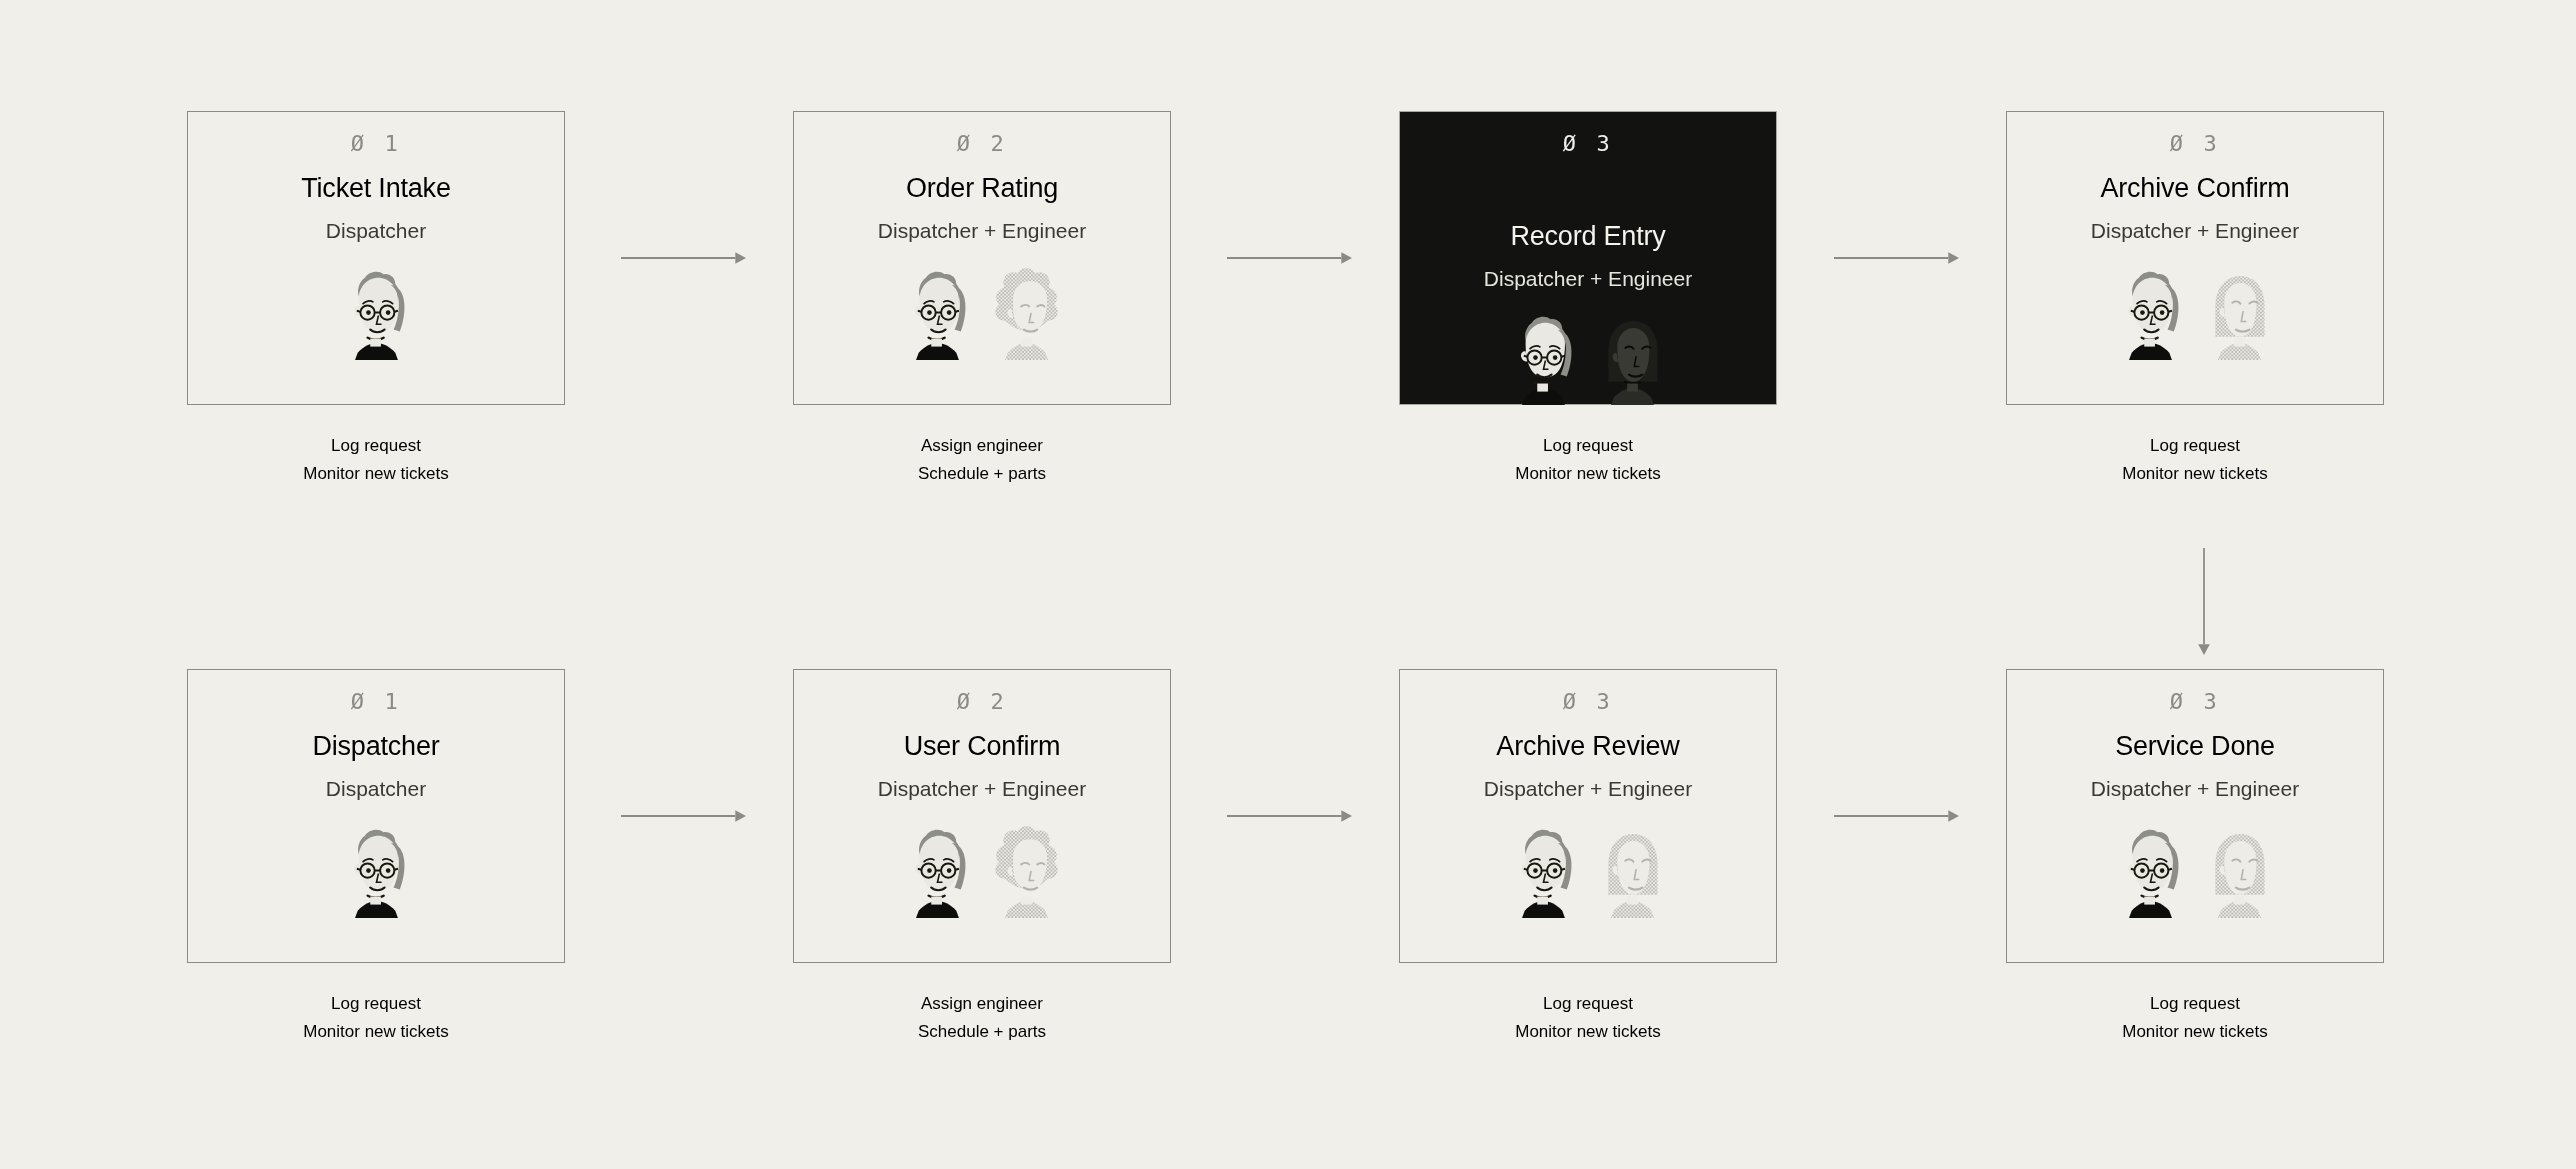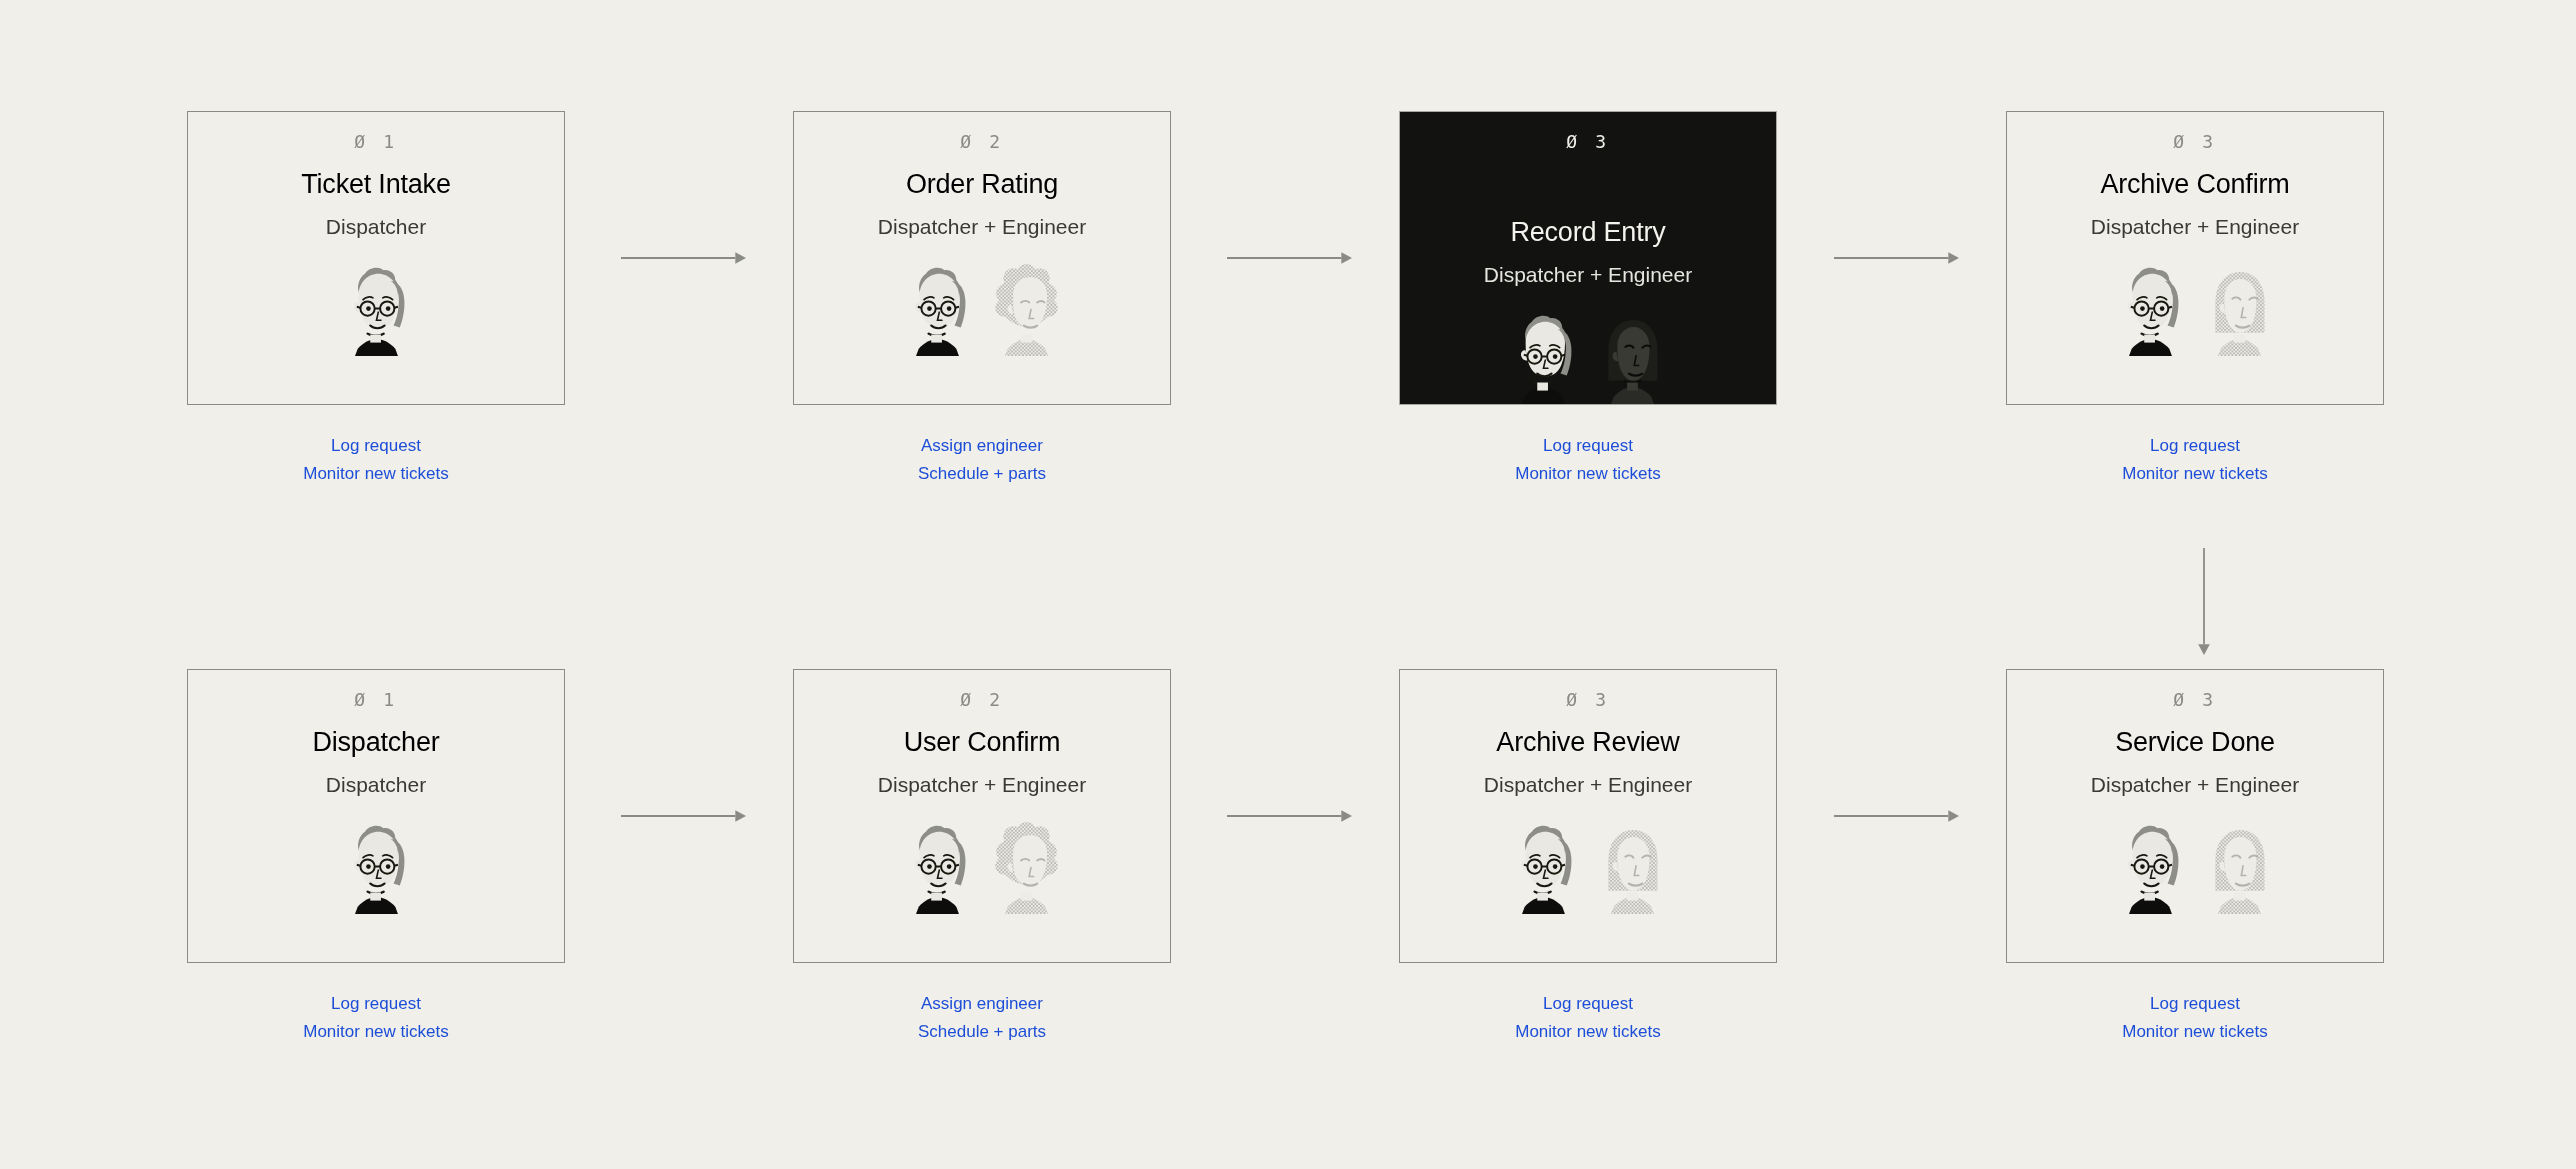--- a/index.html
+++ b/index.html
@@ -22,21 +22,21 @@
   .card {
     width:378px; height:294px;
     border:1.4px solid #8b8b85;
     background:#f0efea;
     display:flex; flex-direction:column; align-items:center;
     padding-top:21.4px;
   }
   .card.is-active { background:#121210; border-color:#a8a8a2; }
 
   .step-num {
-    font-size:18px;
+    font-size:22px;
     letter-spacing:3.6px;
     color:#8b8b85;
     font-family:"DejaVu Sans Mono", monospace;
     line-height:1;
     margin-bottom:19.6px;
   }
   .card.is-active .step-num { color:#efeee9; }
 
   .card-title {
     font-size:27px;
@@ -61,21 +61,21 @@
     align-items:flex-end;
     justify-content:center;
     height:96px;
   }
   .avatar { width:77px; height:93px; display:block; }
 
   
   .caption {
     margin-top:27px;
     text-align:center;
-    color:#1d4ed8;
+    color:#000000;
     font-size:17px;
     line-height:1.62;
   }
 
   
   .arrow-h { position:absolute; width:125px; height:18px; }
   .arrow-v { position:absolute; width:18px; height:107px; }
 </style>
 </head>
 <body>

